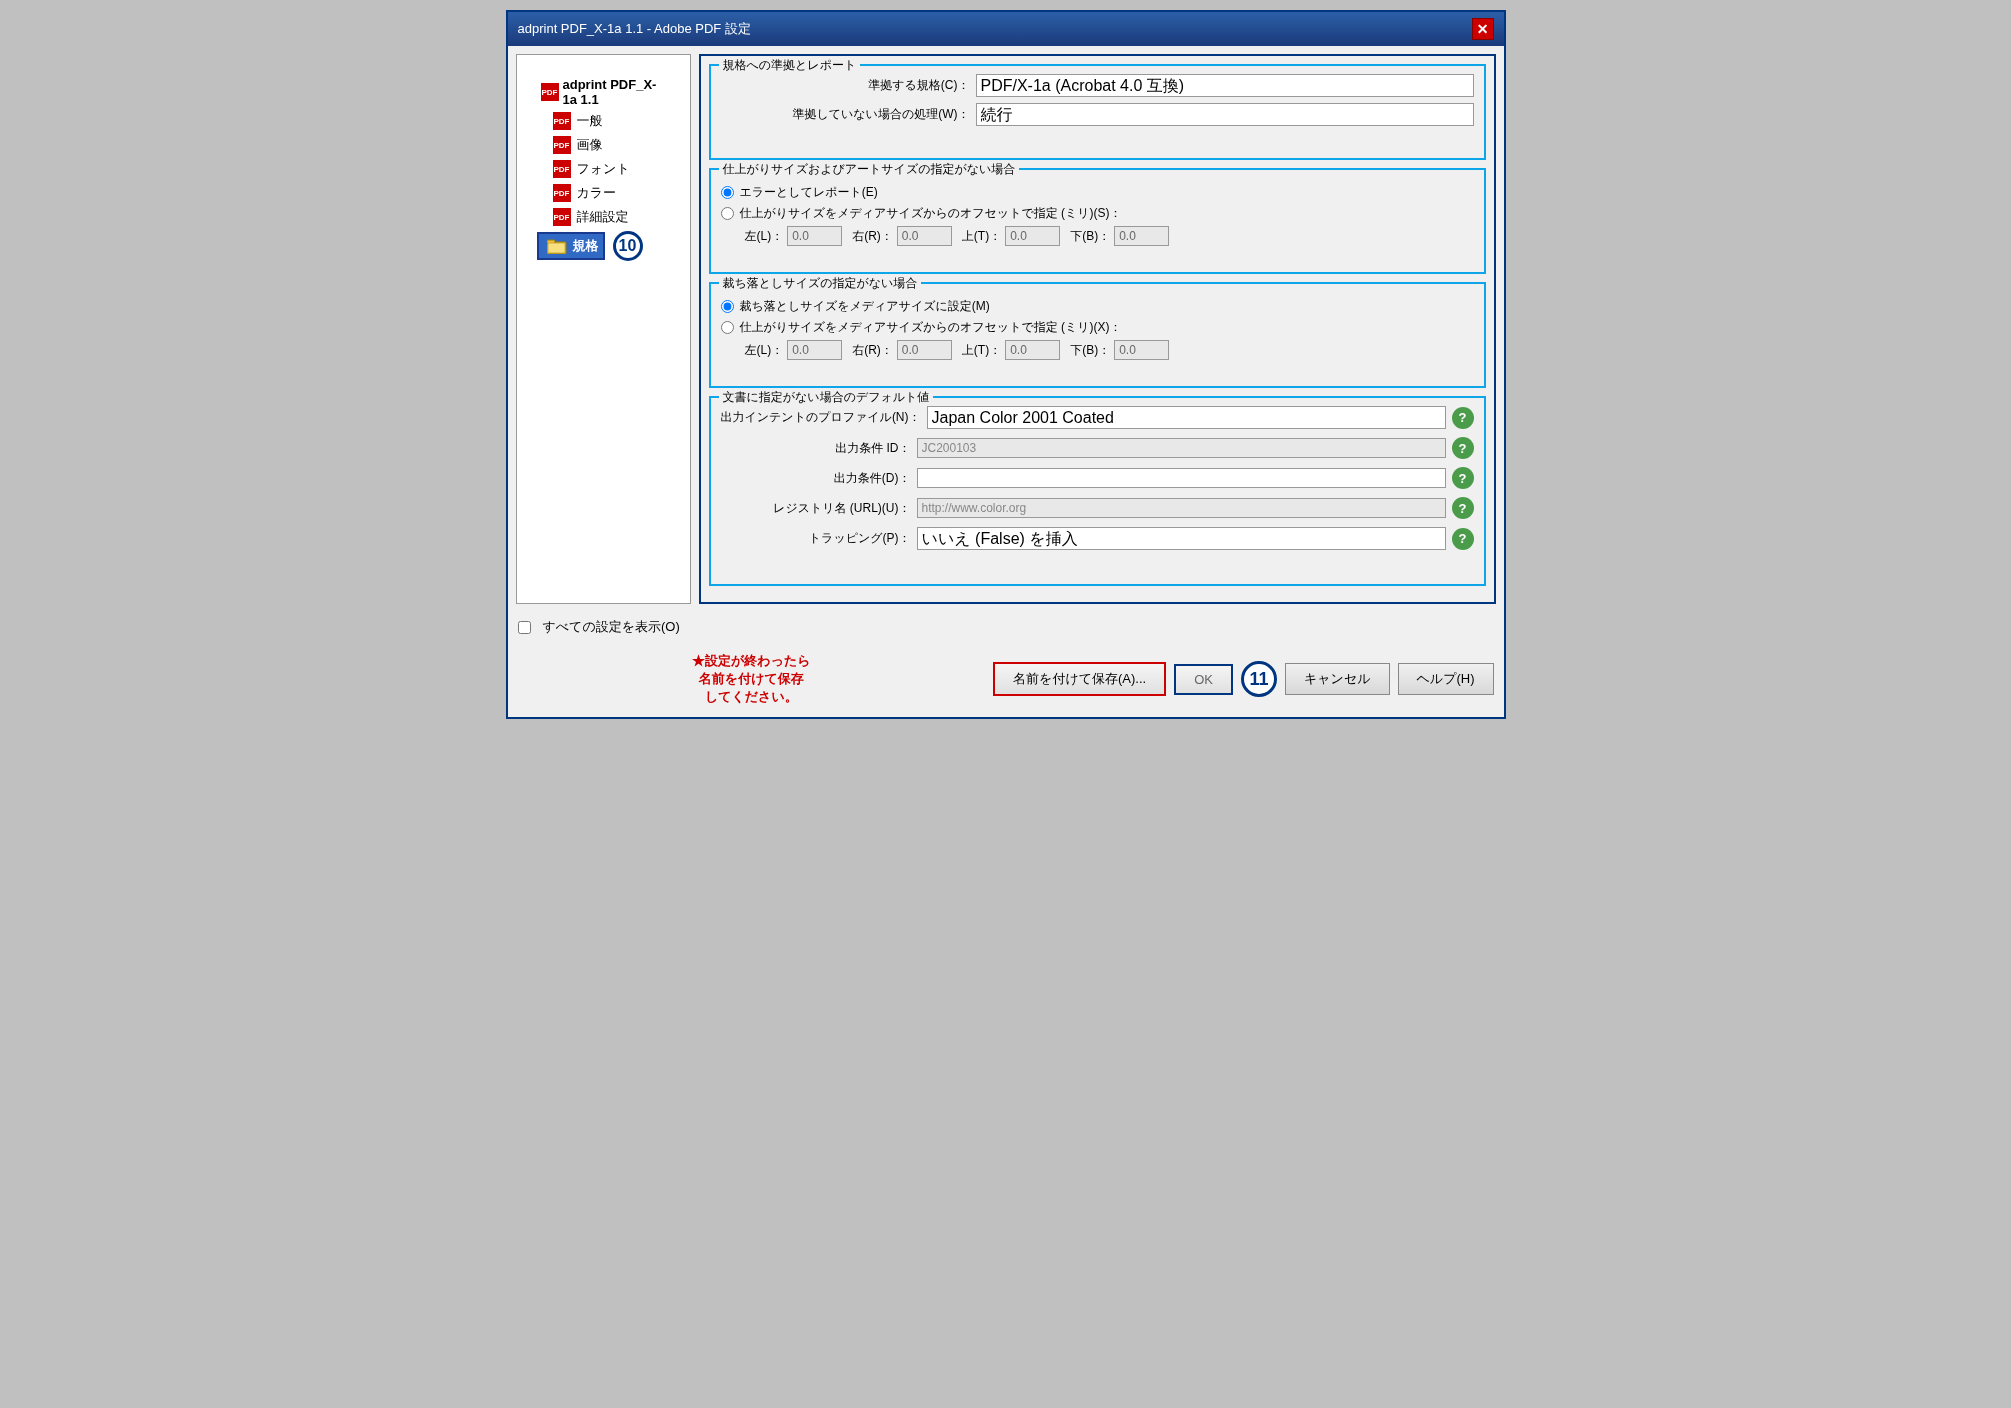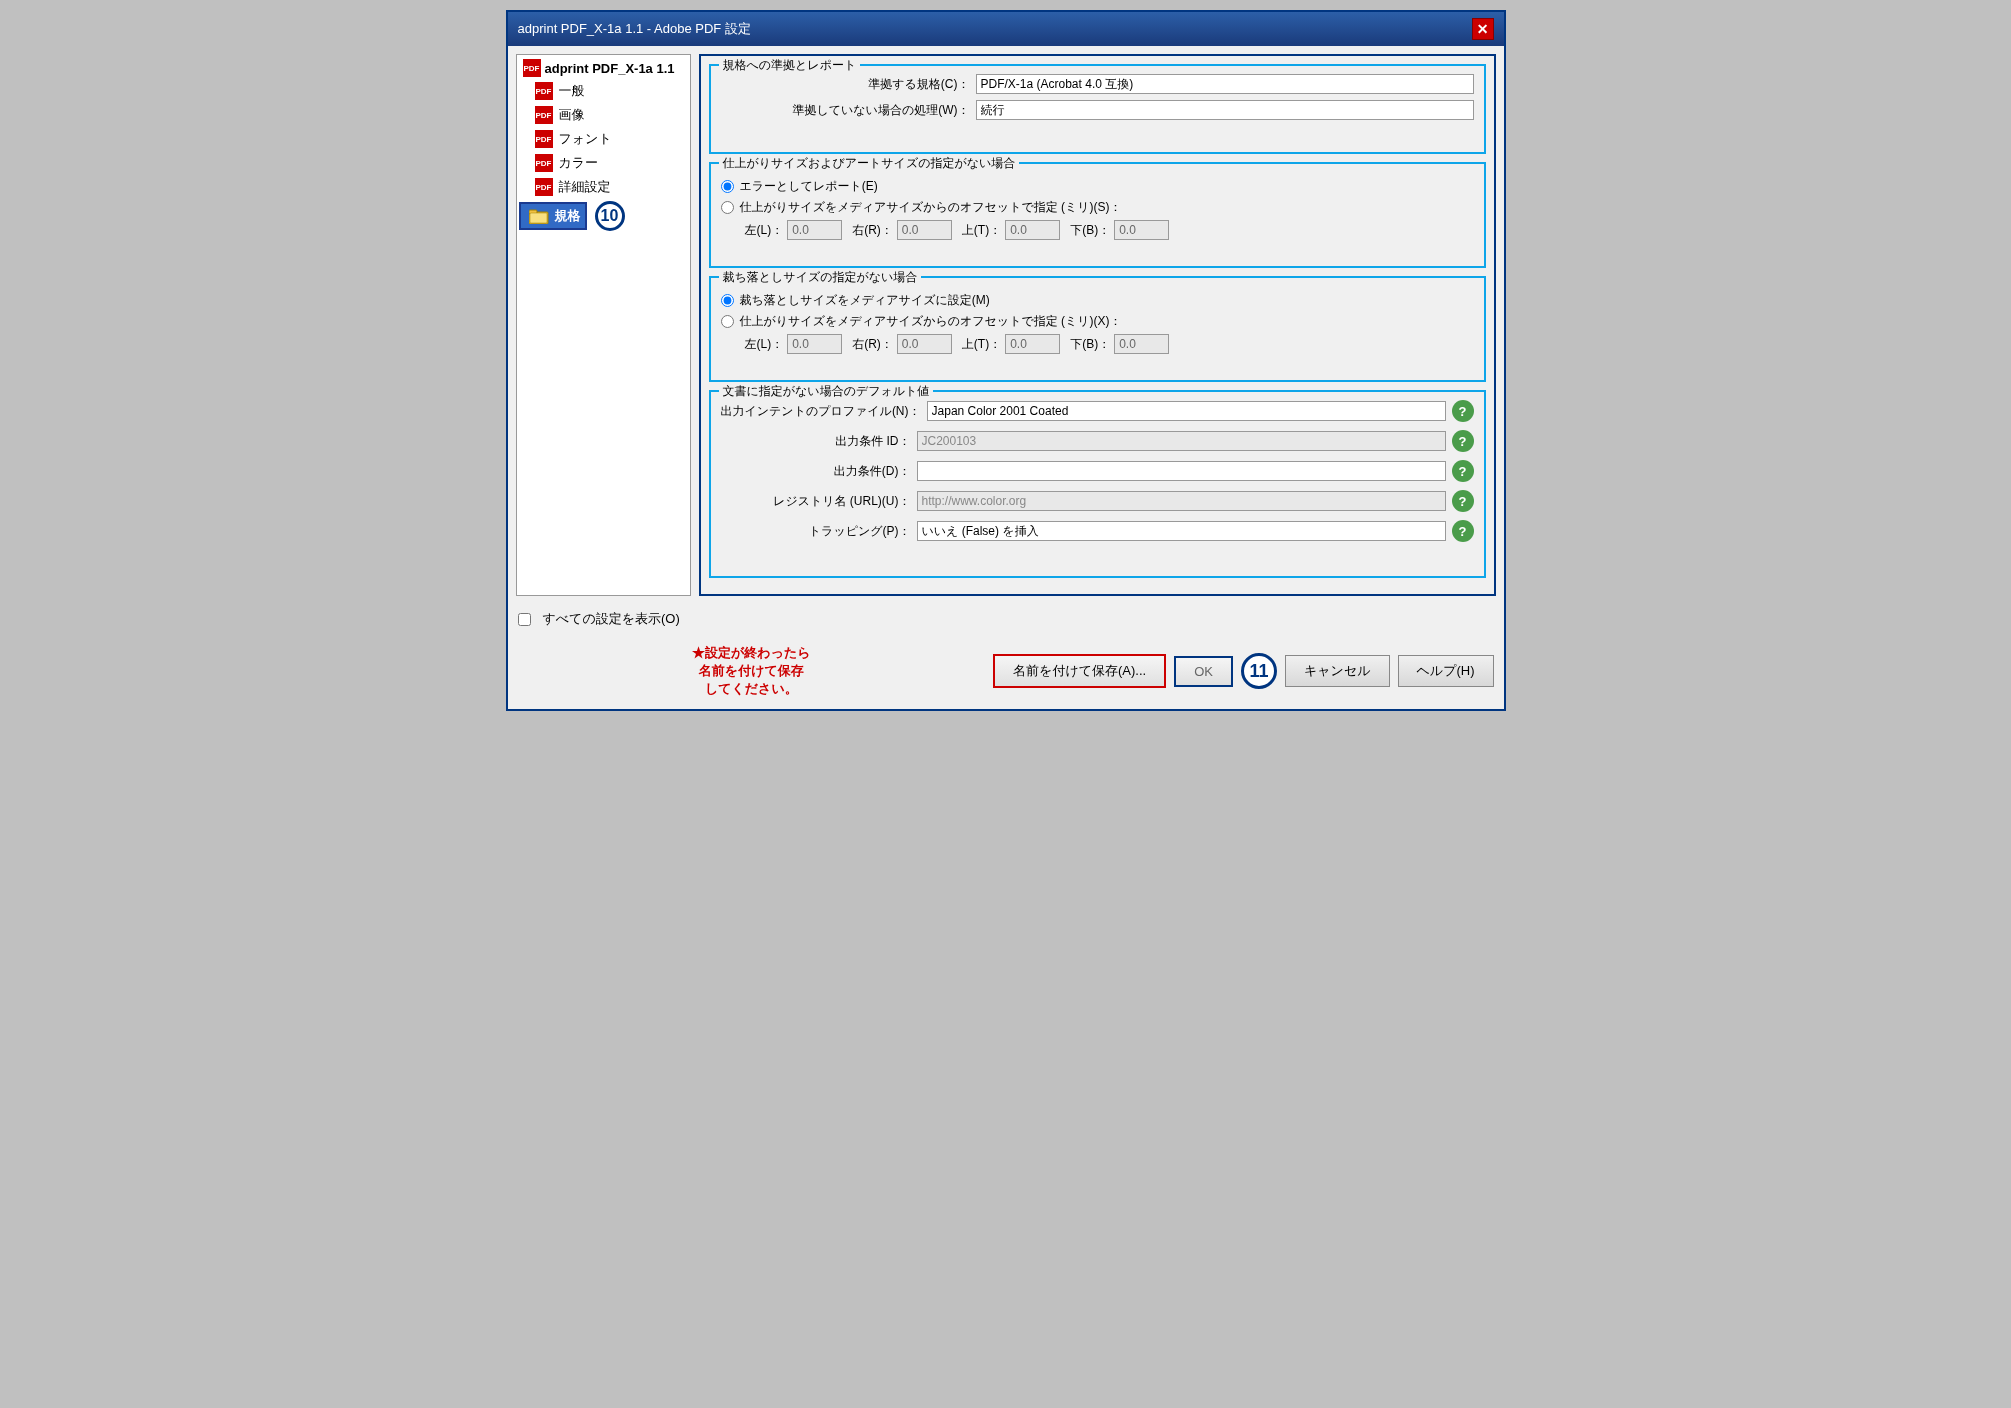--- a/index.html
+++ b/index.html
@@ -40,21 +40,21 @@
     .main-content {
       display: flex;
       padding: 8px;
       gap: 8px;
     }
     
     .sidebar {
       width: 175px;
       border: 1px solid #999;
       background: white;
-      padding: 2px;
+      padding: 20px;
       flex-shrink: 0;
     }
     .sidebar-root {
       display: flex;
       align-items: center;
       gap: 4px;
       padding: 2px 4px;
       font-size: 13px;
       font-weight: bold;
     }
@@ -104,21 +104,21 @@
     .form-row {
       display: flex;
       align-items: center;
       margin-bottom: 6px;
       gap: 6px;
     }
     .form-select {
       border: 1px solid #999;
       background: white;
       padding: 2px 4px;
-      font-size: 12px;
+      font-size: 16px;
       cursor: pointer;
       appearance: none;
       -webkit-appearance: none;
     }
     .select-wrapper {
       position: relative;
       display: inline-flex;
       align-items: center;
     }
     .radio-group {

